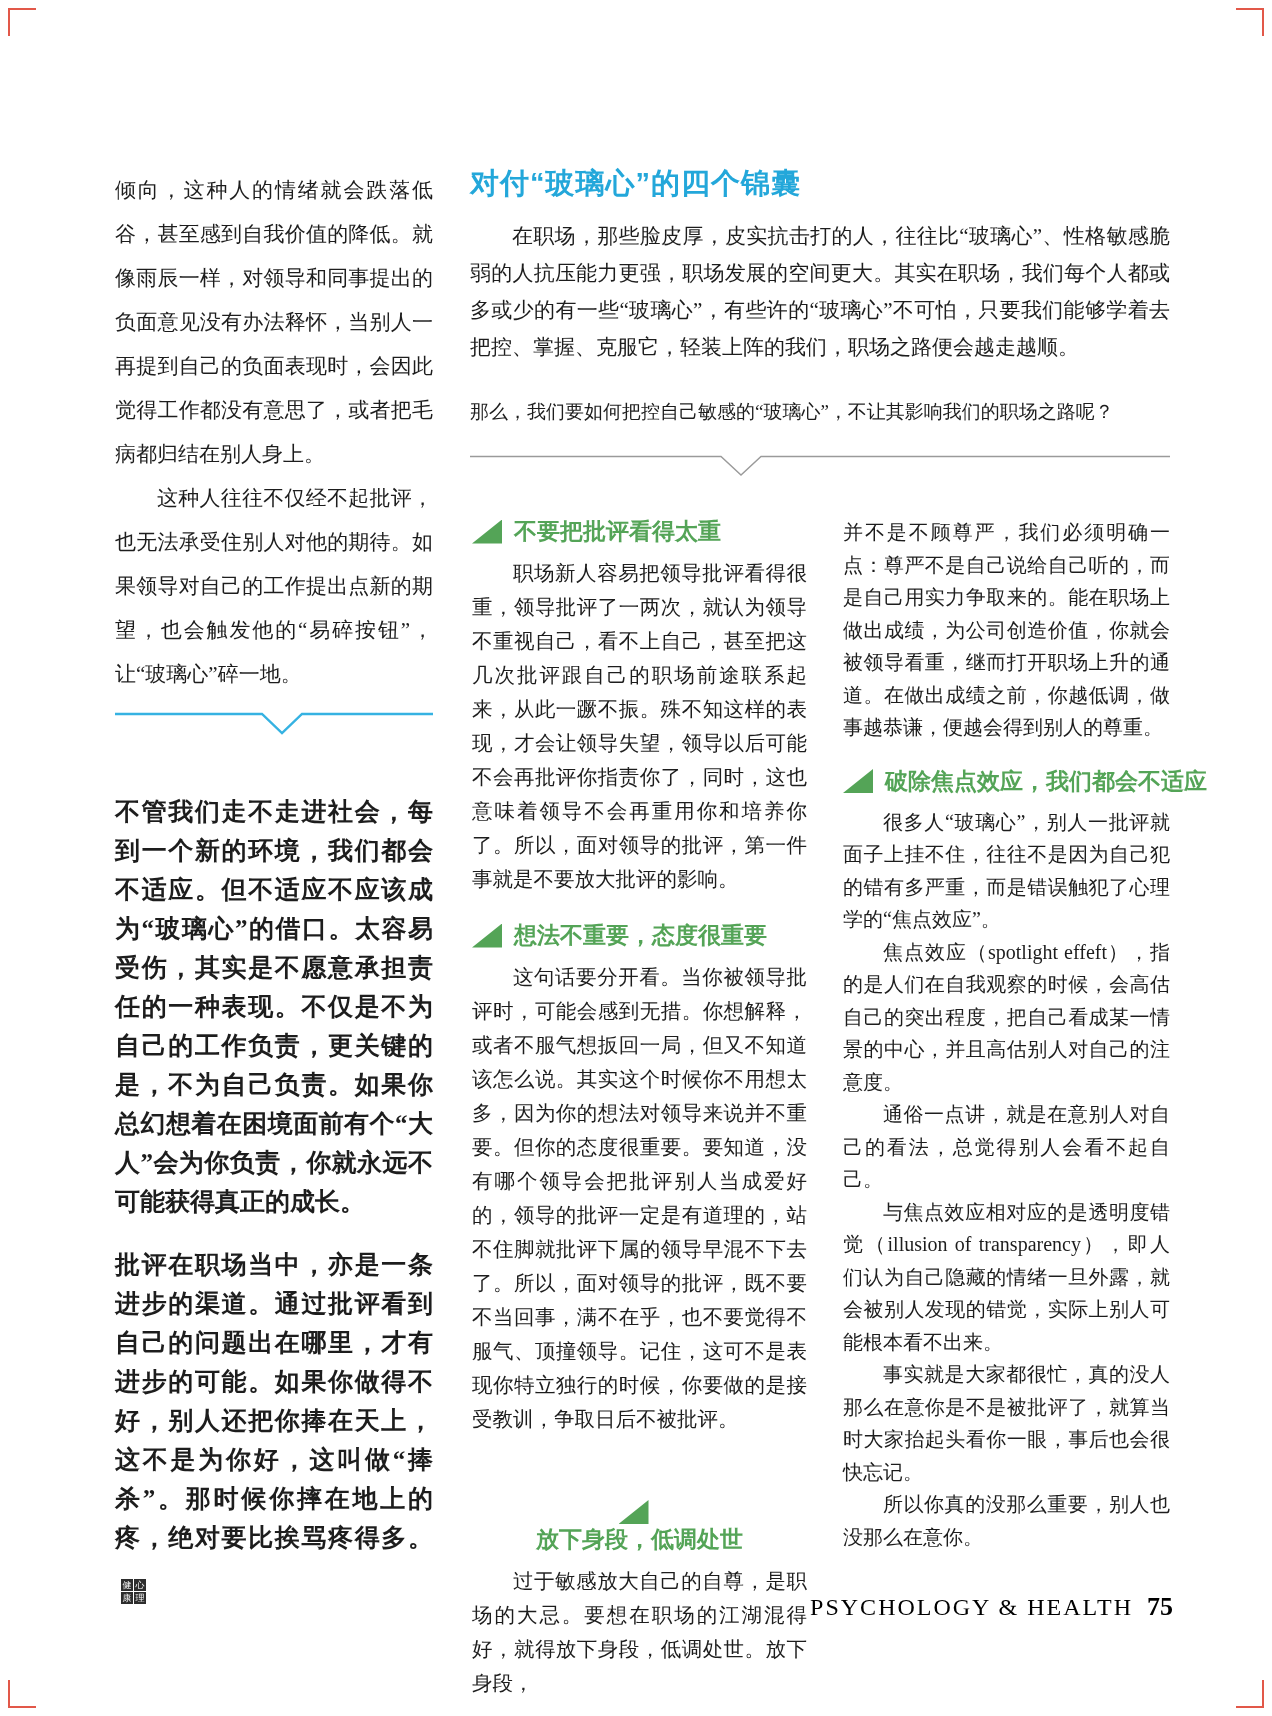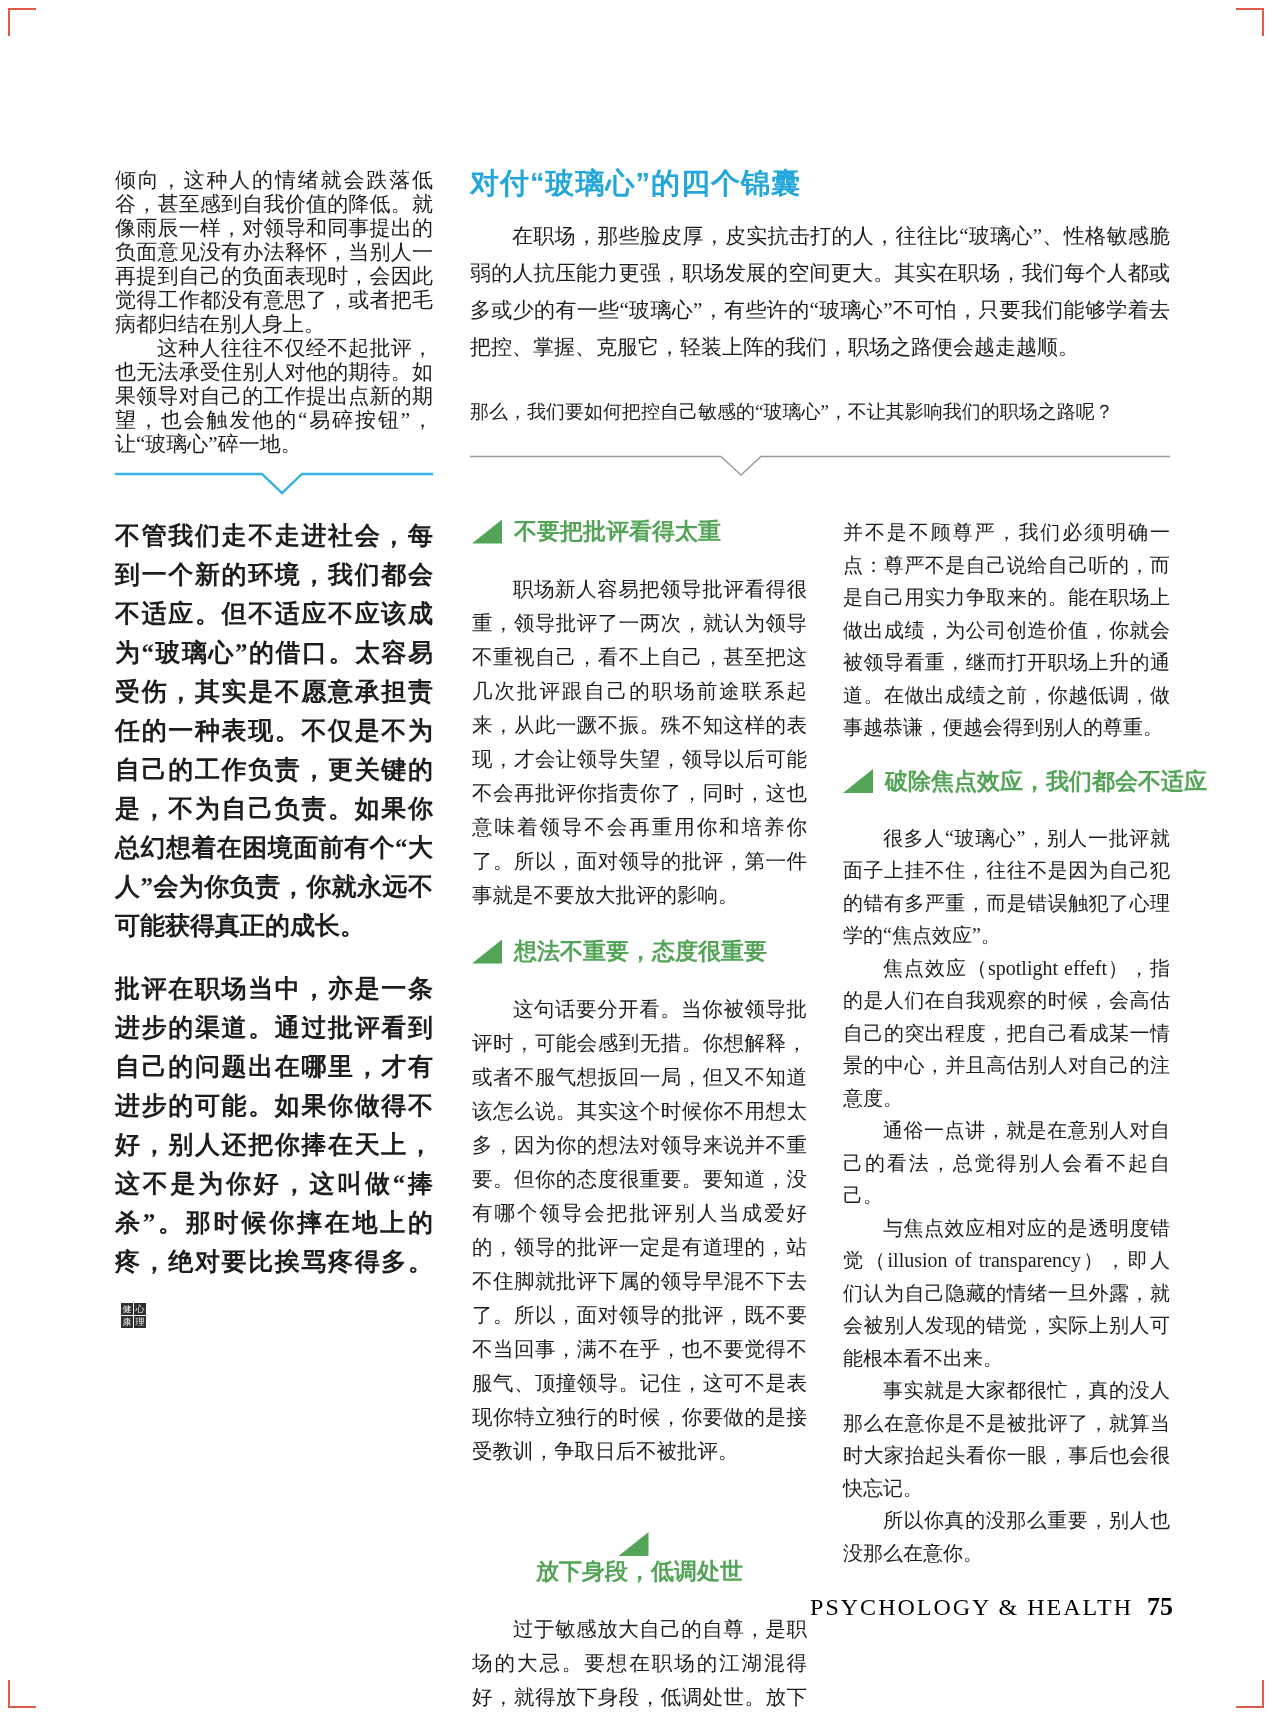--- a/index.html
+++ b/index.html
@@ -10,24 +10,24 @@
   }
   
   .cropmark { position:absolute; width:28px; height:28px; opacity:.85; }
   .cm-tl { top:8px;  left:8px;  border-top:2px solid var(--crop-red,#dd3c2a); border-left:2px solid var(--crop-red,#dd3c2a); }
   .cm-tr { top:8px;  right:8px; border-top:2px solid var(--crop-red,#dd3c2a); border-right:2px solid var(--crop-red,#dd3c2a); }
   .cm-bl { bottom:8px; left:8px; border-bottom:2px solid var(--crop-red,#dd3c2a); border-left:2px solid var(--crop-red,#dd3c2a); }
   .cm-br { bottom:8px; right:8px; border-bottom:2px solid var(--crop-red,#dd3c2a); border-right:2px solid var(--crop-red,#dd3c2a); }
 
   
   .col-left { position:absolute; left:115px; top:168px; width:318px; }
-  .body-p { font-size:21px; line-height:24px; text-align:justify; }
+  .body-p { font-size:21px; line-height:44px; text-align:justify; }
   .indent { text-indent:2em; }
   .divider-cyan { display:block; margin-top:16px; }
-  .pullquote { font-size:25px; line-height:39px; font-weight:bold; text-align:justify; margin-top:20px; }
+  .pullquote { font-size:25px; line-height:39px; font-weight:bold; text-align:justify; margin-top:56px; }
   .pq2 { margin-top:24px; }
   .endmark { display:inline-grid; grid-template-columns:12px 12px; grid-gap:1px; vertical-align:-3px; margin-left:6px; }
   .endmark span { width:12px; height:12px; background:#2d2d2d; color:#fff; font-size:9px; line-height:12px;
                   text-align:center; font-family:"Liberation Sans","DejaVu Sans",sans-serif; font-weight:normal; }
 
   
   .feature { position:absolute; left:470px; top:164px; width:700px; }
   .feature-title { font-family:"Liberation Sans","DejaVu Sans",sans-serif; font-weight:bold; font-size:29px;
                    color:var(--accent-cyan,#23a7da); letter-spacing:1px; }
   .feature-intro { margin-top:14px; font-size:21px; line-height:37px; text-align:justify; text-indent:2em; }
@@ -38,21 +38,21 @@
   .col { position:absolute; top:516px; }
   .col-mid { left:472px; width:335px; }
   .col-right { left:843px; width:327px; }
   .col-mid .body-p { font-size:20.5px; line-height:34px; }
   .col-right .body-p { font-size:20px; line-height:32.5px; }
   .sec-head { display:flex; align-items:center; white-space:nowrap;
               font-family:Liberation Sans, sans-serif; font-weight:bold; font-size:23px;
               color:var(--accent-green,#54a457); }
   .tri { width:30px; height:24px; background:var(--accent-green,#54a457);
          clip-path:polygon(0 100%, 100% 0, 100% 100%); flex:none; margin-right:12px; }
-  .sec-head + .body-p { margin-top:25px; }
+  .sec-head + .body-p { margin-top:9px; }
   .sec-gap { margin-top:24px; }
   .sec-gap-lg { margin-top:64px;flex-direction:column; }
   .col-right .sec-head { margin-top:22px; }
 
   
   .footer { position:absolute; top:1592px; right:99px; display:flex; align-items:baseline;
             font-size:24px; letter-spacing:2px; color:#000000; }
   .footer .pg { font-weight:bold; font-size:26px; margin-left:14px; letter-spacing:0; }
 </style>
 </head>

